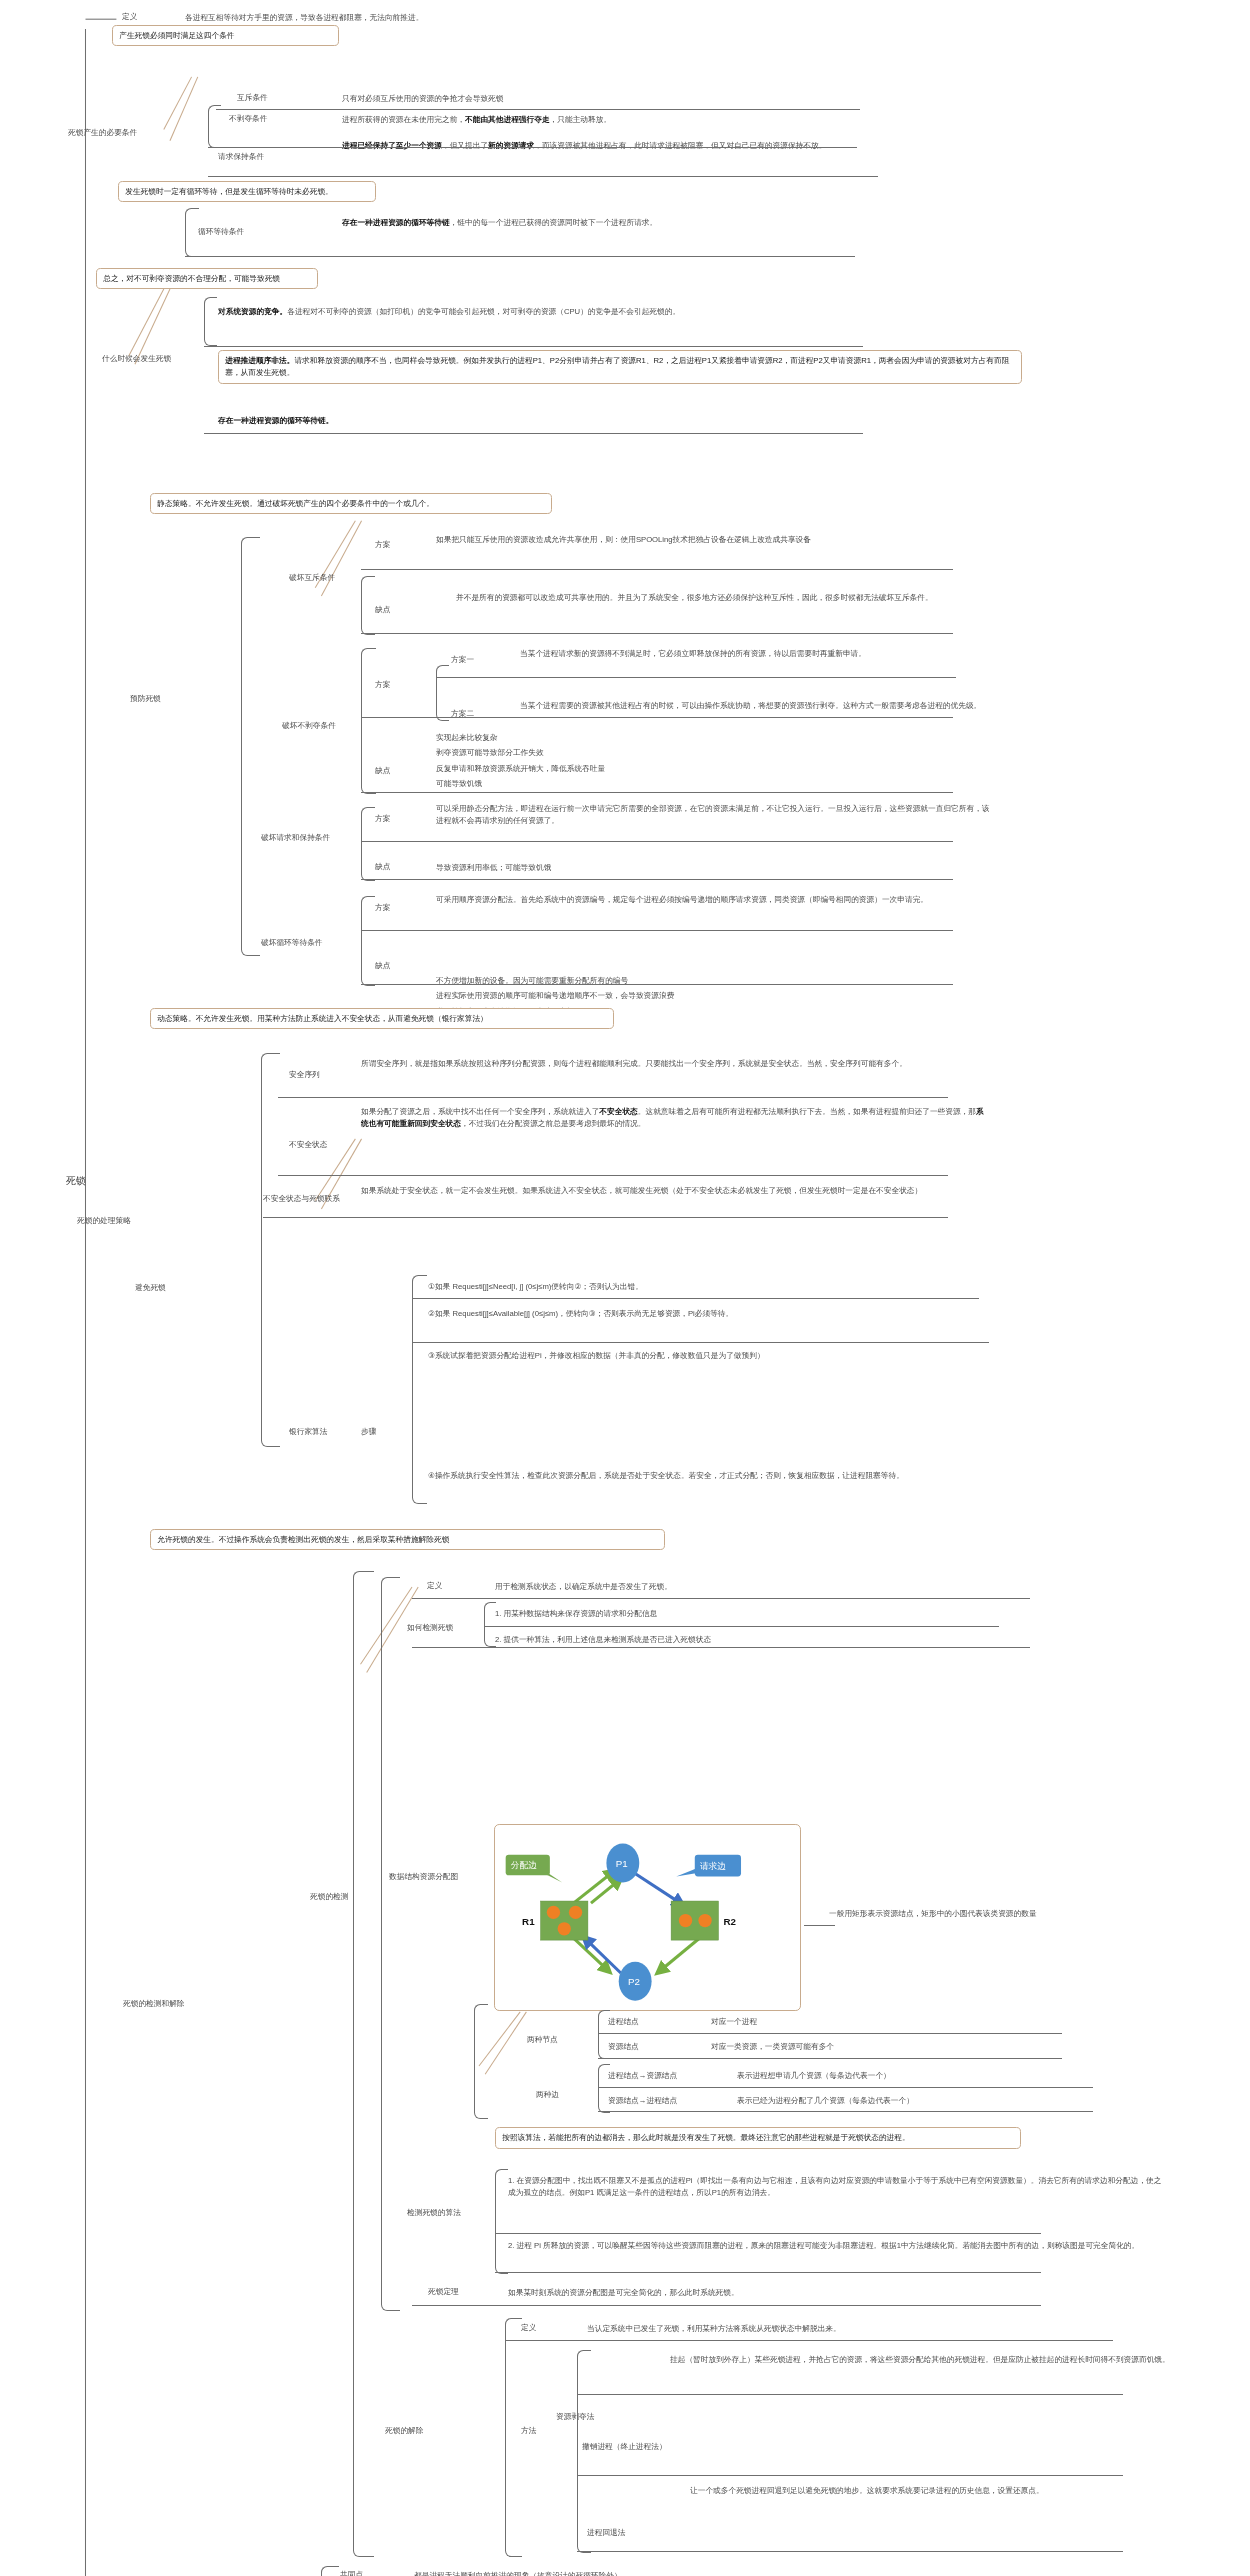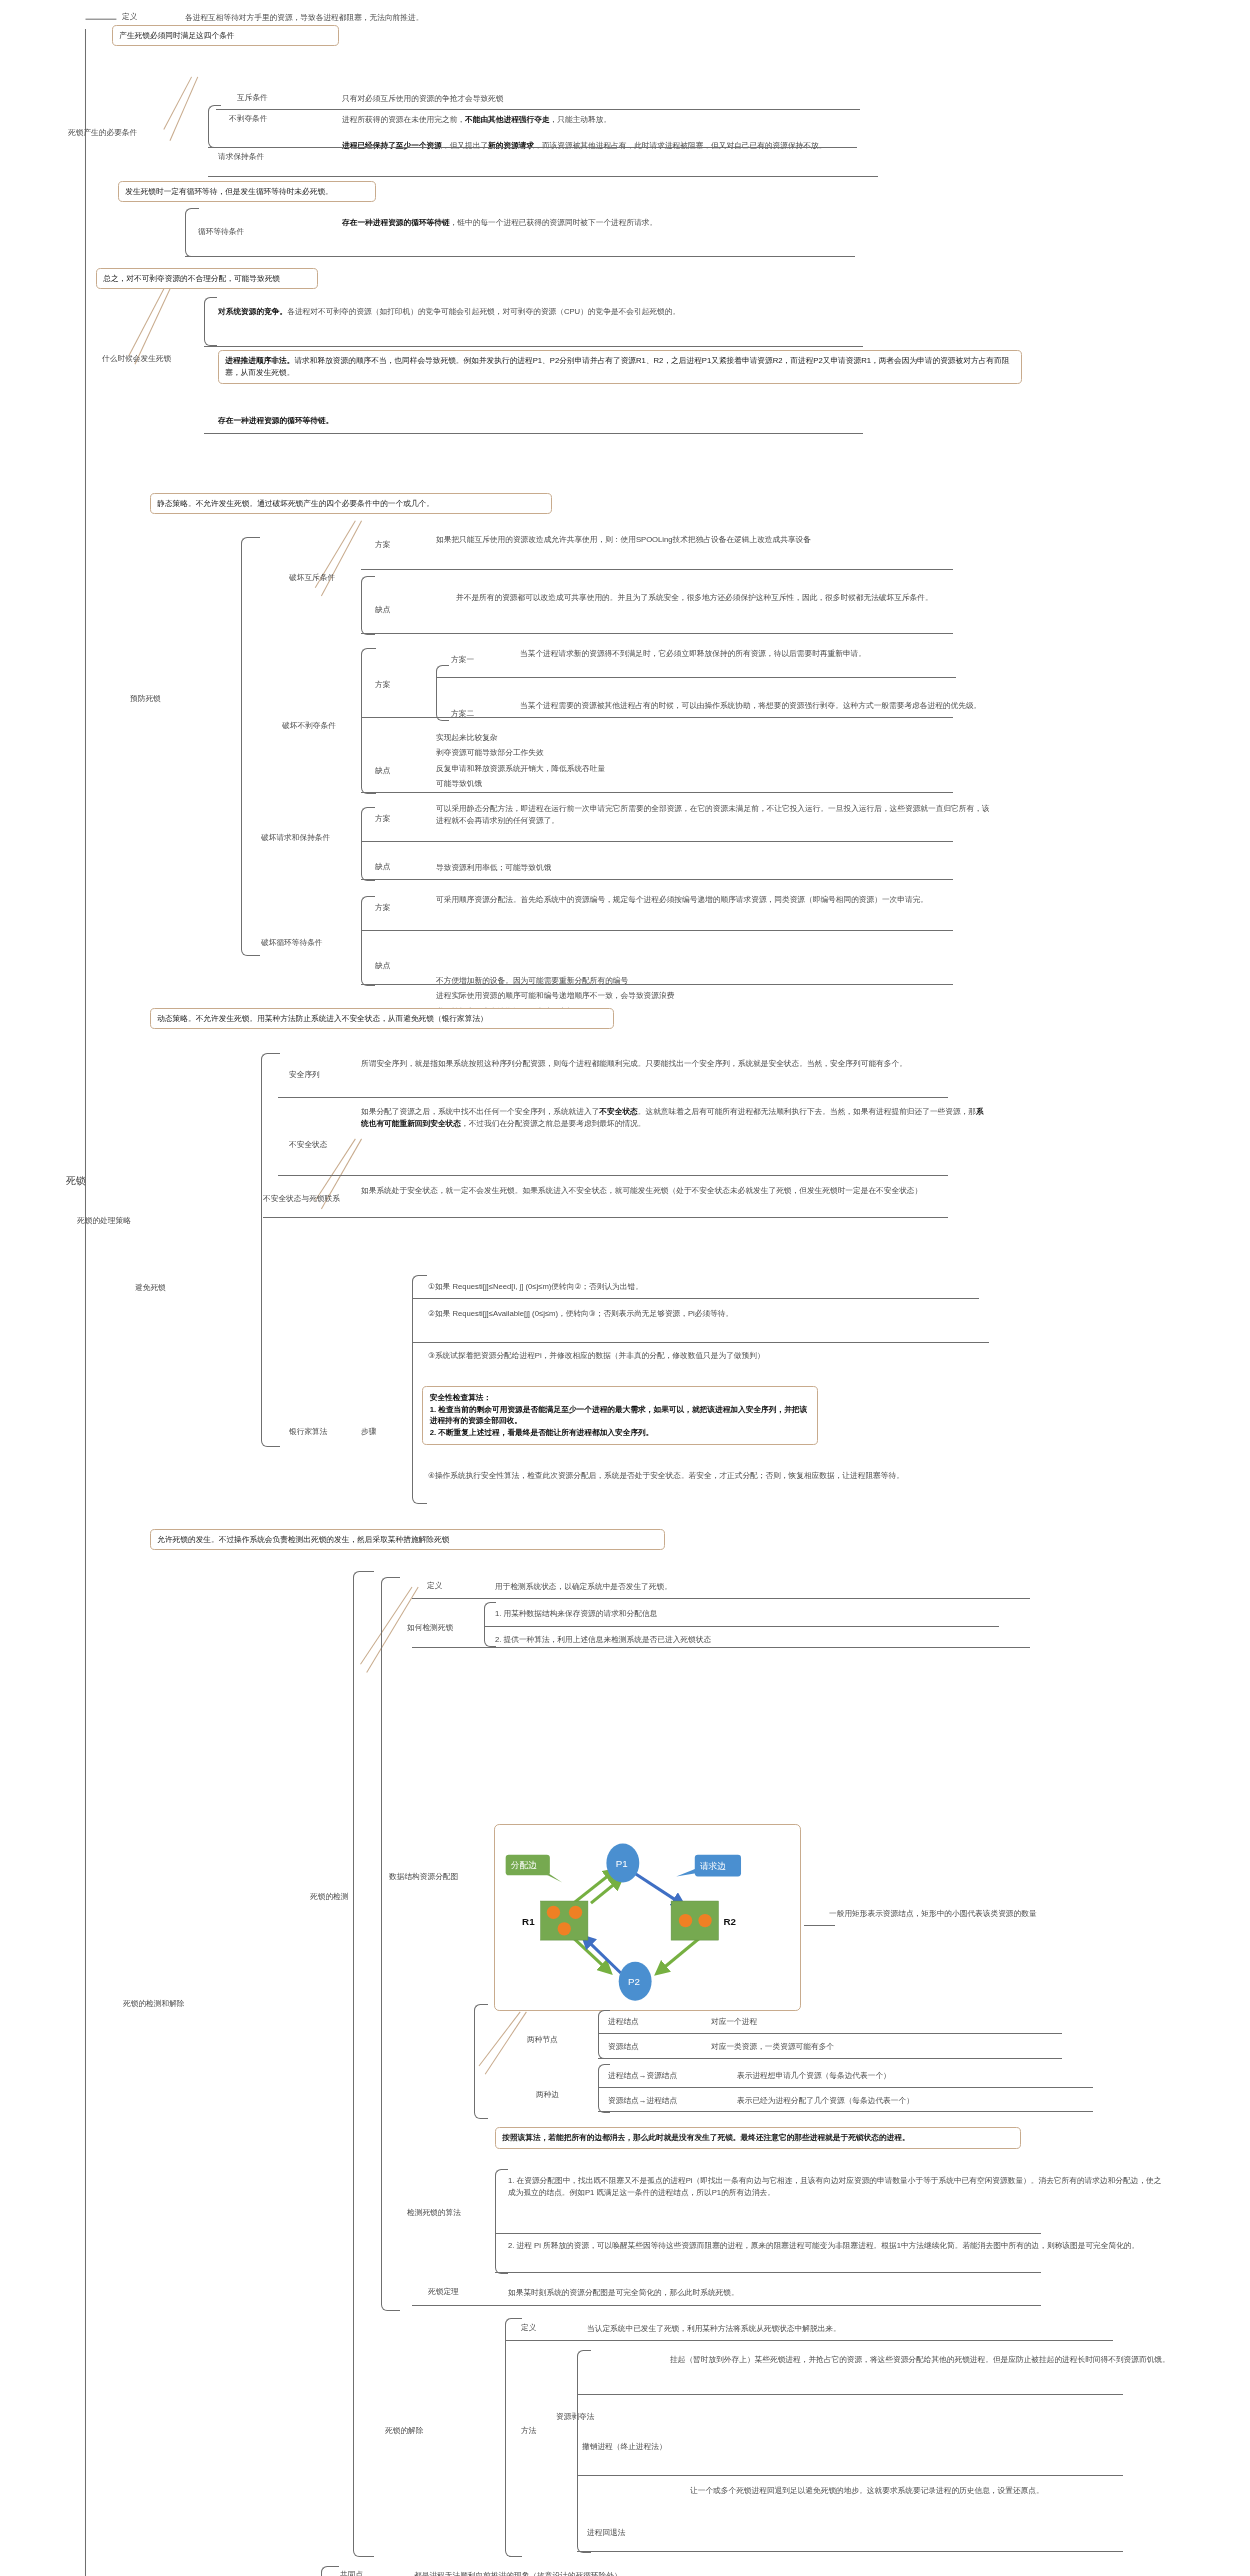--- a/index.html
+++ b/index.html
@@ -26,21 +26,21 @@
   .boxed{           
     border:0.8px solid #c8ab8d;
     border-radius:4.6px;
     background:#fff;
     padding:3.6px 6.2px;
     color:#1a1a1a;
     font-size:7.7px;
     line-height:1.5;
     white-space:pre-wrap;
   }
-  .boxed.bb{font-weight:bold;}
+  .boxed.bb{font-weight:normal;}
   .lvl-title{font-size:7.7px;color:#4a4a4a;}
   .root{
     font-size:9.8px;color:#333;
   }
 
   
   .ln{position:absolute;background:#6f6f6f;}
   .ln.h{height:1px;}
   .brk{position:absolute;border:1px solid #6f6f6f;border-right:none;border-radius:6.2px 0 0 6.2px;}
   svg.wires{position:absolute;left:0;top:0;width:1250px;height:2834px;pointer-events:none;}
@@ -199,23 +199,20 @@
 
 <div class="node lvl-title" style="left:289px;top:1427px;">银行家算法</div>
 <div class="node lvl-title" style="left:361px;top:1427px;">步骤</div>
 
 <div class="node plain" style="left:428px;top:1281px;width:659px;">①如果 Requesti[j]≤Need[i, j] (0≤j≤m)便转向②；否则认为出错。</div>
 <div class="ln h" style="left:412px;top:1298px;width:567px;"></div>
 <div class="node plain" style="left:428px;top:1308px;width:659px;line-height:1.6;">②如果 Requesti[j]≤Available[j] (0≤j≤m)，便转向③；否则表示尚无足够资源，Pi必须等待。</div>
 <div class="ln h" style="left:412px;top:1342px;width:577px;"></div>
 <div class="node plain" style="left:428px;top:1350px;width:659px;line-height:1.6;">③系统试探着把资源分配给进程Pi，并修改相应的数据（并非真的分配，修改数值只是为了做预判）</div>
 
-<div class="safety-box" style="left:422px;top:1386px;width:381px;"><span>安全性检查算法：</span>
-<span>1. 检查当前的剩余可用资源是否能满足至少一个进程的最大需求，如果可以，就把该进程加入安全序列，并把该进程持有的资源全部回收。</span>
-<span>2. 不断重复上述过程，看最终是否能让所有进程都加入安全序列。</span></div>
 
 <div class="node plain" style="left:428px;top:1470px;width:659px;line-height:1.6;">④操作系统执行安全性算法，检查此次资源分配后，系统是否处于安全状态。若安全，才正式分配；否则，恢复相应数据，让进程阻塞等待。</div>
 <div class="brk" style="left:412px;top:1275px;width:14.4px;height:227px;"></div>
 <div class="brk" style="left:261px;top:1053px;width:17.5px;height:392px;"></div>
 
 <div class="node boxed" style="left:150px;top:1529px;width:515px;">允许死锁的发生。不过操作系统会负责检测出死锁的发生，然后采取某种措施解除死锁</div>
 <div class="node lvl-title" style="left:123px;top:1999px;">死锁的检测和解除</div>
 
 <div class="node lvl-title" style="left:310px;top:1892px;">死锁的检测</div>
 

